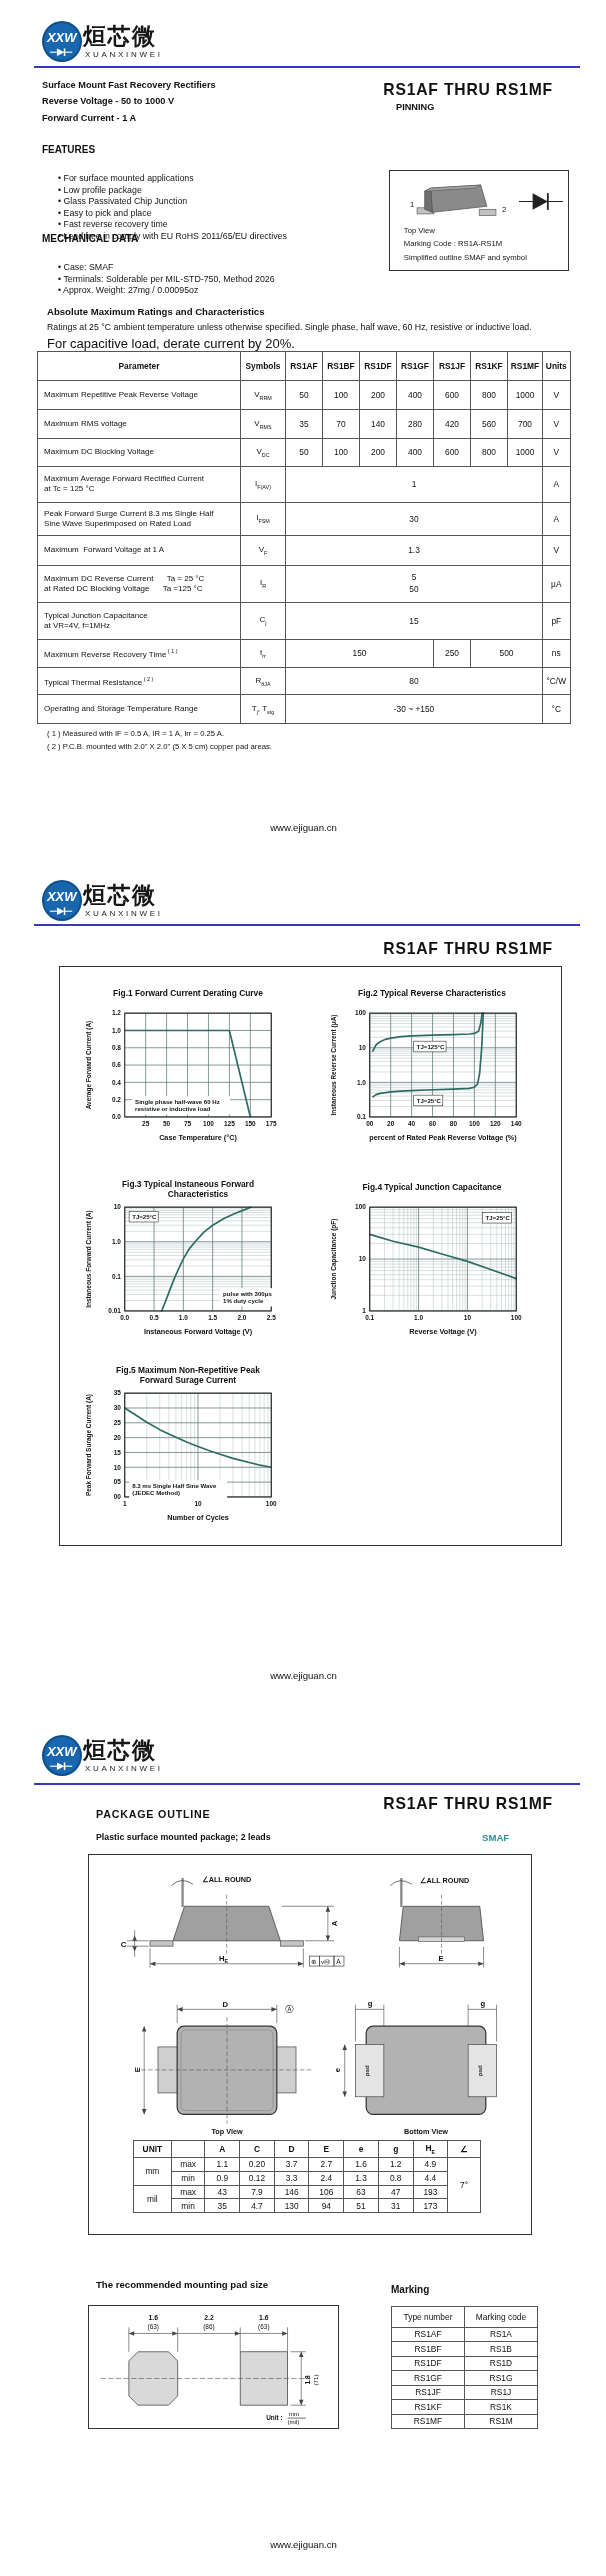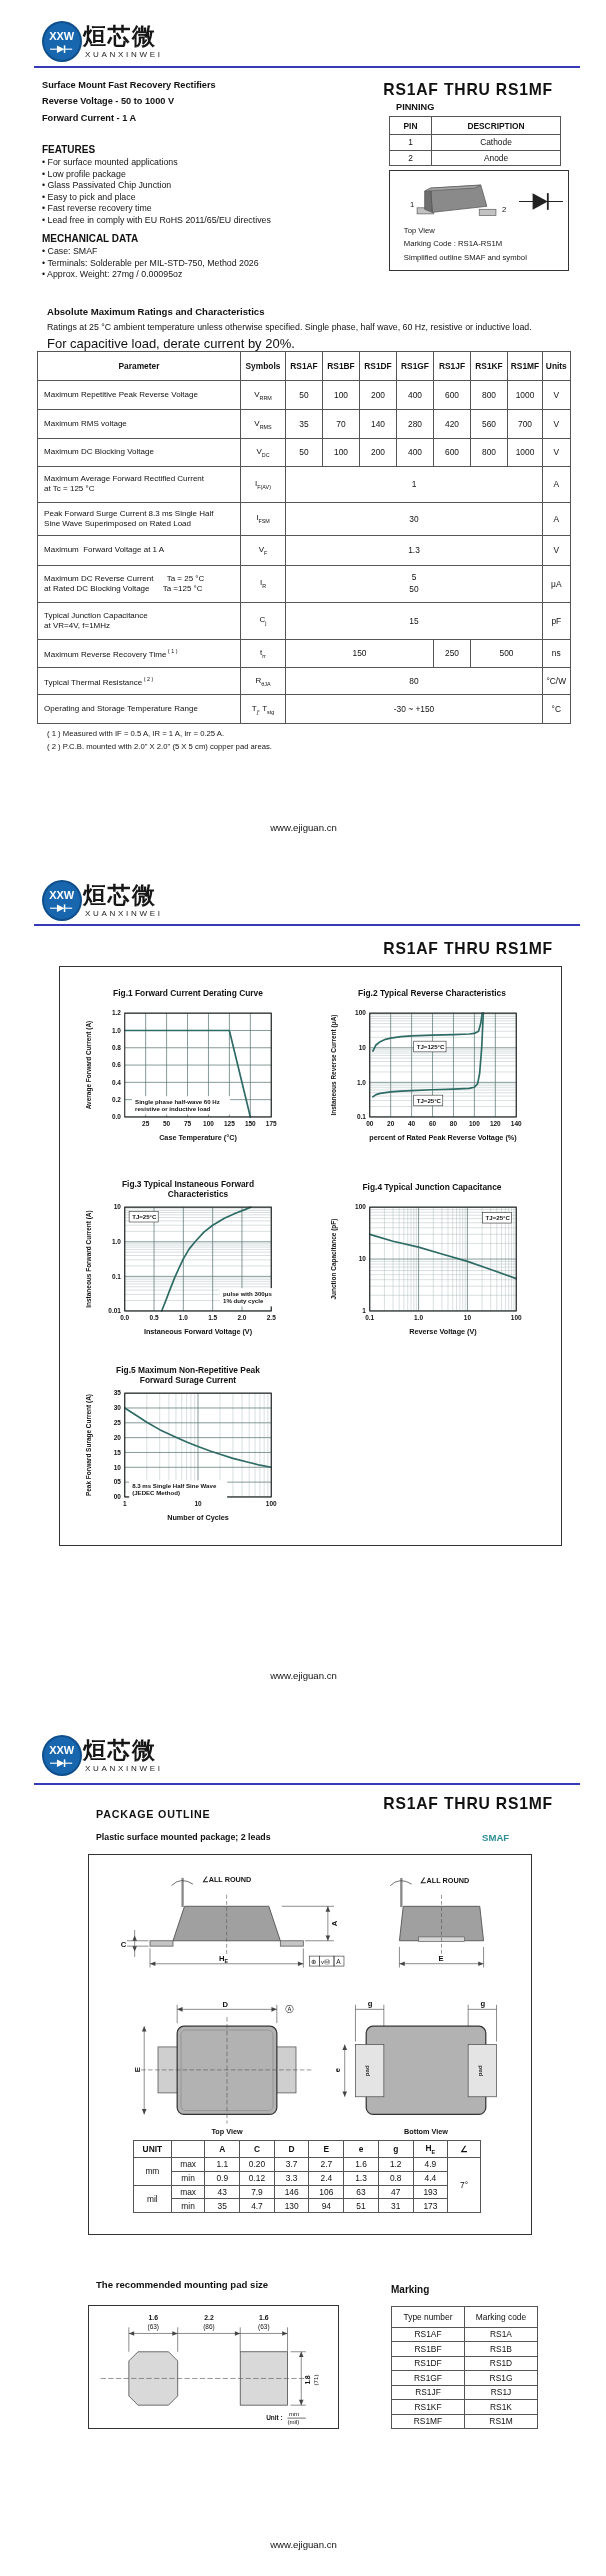--- a/index.html
+++ b/index.html
@@ -3,25 +3,25 @@
 <meta charset="utf-8">
 <style>
   html,body{margin:0;padding:0;background:#fff;}
   #page{position:relative;width:607px;height:2576px;background:#fff;
         font-family:"Liberation Sans", sans-serif;color:#111;overflow:hidden;}
   .abs{position:absolute;}
   .b{font-weight:bold;}
   .hdr-rule{position:absolute;left:34px;width:546px;height:2.3px;background:#3838bb;}
   .logo-circle{position:absolute;width:40px;height:41px;border-radius:50%;
     background:#1766ae;border:2.3px solid #0f4f8c;box-sizing:border-box;text-align:center;}
-  .logo-xxw{color:#fff;font-weight:bold;font-size:11px;margin-top:6.9px;letter-spacing:0;}
+  .logo-xxw{color:#fff;font-weight:bold;font-style:italic;font-size:13px;margin-top:6.9px;letter-spacing:0;}
   .brand-cn{position:absolute;font-size:23px;font-weight:bold;letter-spacing:1.5px;color:#161616;}
   .brand-en{position:absolute;font-size:8px;letter-spacing:2.7px;color:#222;}
   .doc-title{position:absolute;font-size:15.7px;font-weight:bold;letter-spacing:0.8px;text-align:right;right:27px;margin-top:36px;}
-  .bullets{margin:0;padding:0;list-style:none;font-size:8.8px;line-height:11.5px;color:#141414;}
+  .bullets{margin:16px;padding:0;list-style:none;font-size:8.8px;line-height:11.5px;color:#141414;}
   .bullets li::before{content:"• ";}
   table.dtable{border-collapse:collapse;table-layout:fixed;}
   table.dtable td{border:0.8px solid #555;text-align:center;font-size:8.4px;padding:0;overflow:hidden;}
   table.dtable{border:1.5px solid #222;}
   #ratings-table td.param{text-align:left;padding-left:6.1px;font-size:8px;line-height:10px;white-space:pre-wrap;}
   #ratings-table td.sym{font-size:8px;}
   #ratings-table sub,#dim-table sub{font-size:5.4px;}
   #ratings-table sup{font-size:5.4px;}
   #ratings-table tr.hd td{font-weight:bold;font-size:8.4px;}
   .note{position:absolute;font-size:7.7px;color:#141414;}
@@ -69,40 +69,20 @@
     </ul>
 
   <div class="abs b" style="left:42px;top:233px;font-size:10px;">MECHANICAL DATA</div>
   <ul class="bullets abs" id="mech-list" style="left:42px;top:246px;width:321px;">
       <li>Case: SMAF</li>
       <li>Terminals: Solderable per MIL-STD-750, Method 2026</li>
       <li>Approx. Weight:  27mg / 0.00095oz</li>
     </ul>
 
   <div class="abs b" style="left:396px;top:102px;font-size:9.2px;">PINNING</div>
-  <table class="dtable abs" id="pinning-table" style="left:389px;top:116px;width:171px;">
-    <colgroup>
-        <col style="width:42px">
-        <col style="width:129px">
-      </colgroup>
-    <tbody id="pinning-body">
-        <tr>
-          <td class="b" style="height: 17px;">PIN</td>
-          <td class="b" style="height: 17px;">DESCRIPTION</td>
-        </tr>
-        <tr>
-          <td style="height: 14.5px;">1</td>
-          <td style="height: 14.5px;">Cathode</td>
-        </tr>
-        <tr>
-          <td style="height: 14.5px;">2</td>
-          <td style="height: 14.5px;">Anode</td>
-        </tr>
-      </tbody>
-  </table>
 
   <div class="boxed" style="left:389px;top:170px;width:178px;height:99px;">
     <svg class="abs" style="left:3.8px;top:7.7px;" width="122" height="47" viewBox="0 0 160 62">
       <rect x="30" y="38" width="22" height="8" fill="#c2c2c2" stroke="#666" stroke-width="1"></rect>
       <rect x="112" y="40" width="22" height="8" fill="#c2c2c2" stroke="#666" stroke-width="1"></rect>
       <polygon points="48,12 114,8 122,36 50,44" fill="#8a8a8a" stroke="#555" stroke-width="1"></polygon>
       <polygon points="48,12 50,44 40,40 40,16" fill="#6e6e6e" stroke="#555" stroke-width="1"></polygon>
       <polygon points="40,16 48,12 114,8 106,12" fill="#a5a5a5" stroke="#555" stroke-width="0.8"></polygon>
     </svg>
     <div class="abs smalltxt" style="left:20px;top:29px;">1</div>

